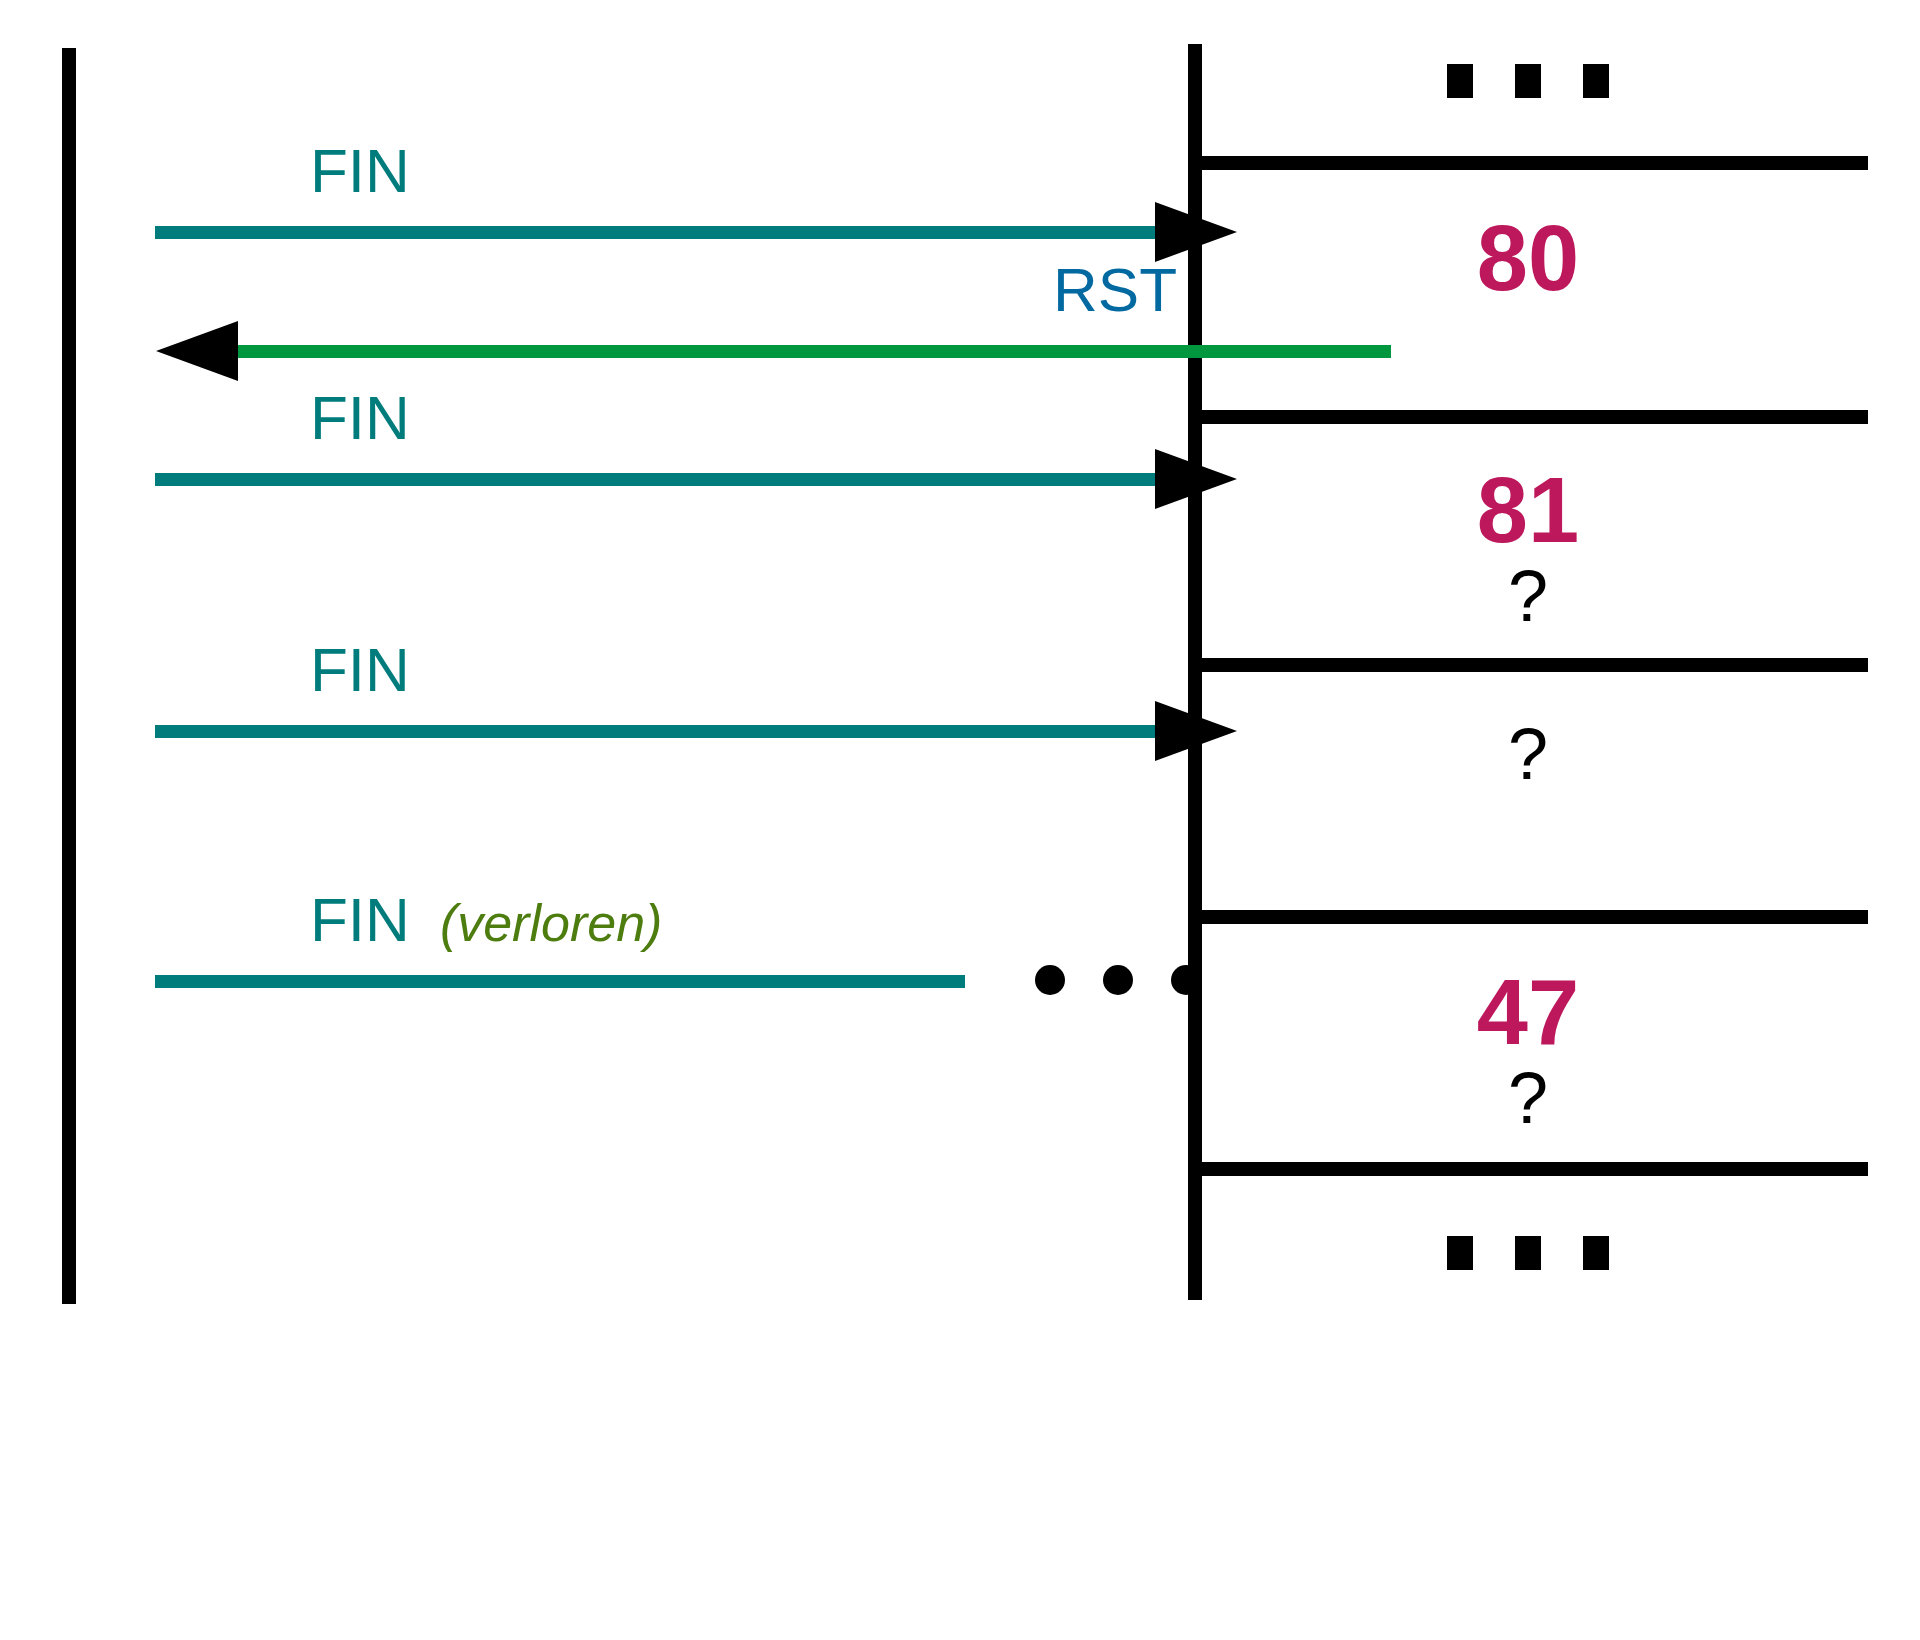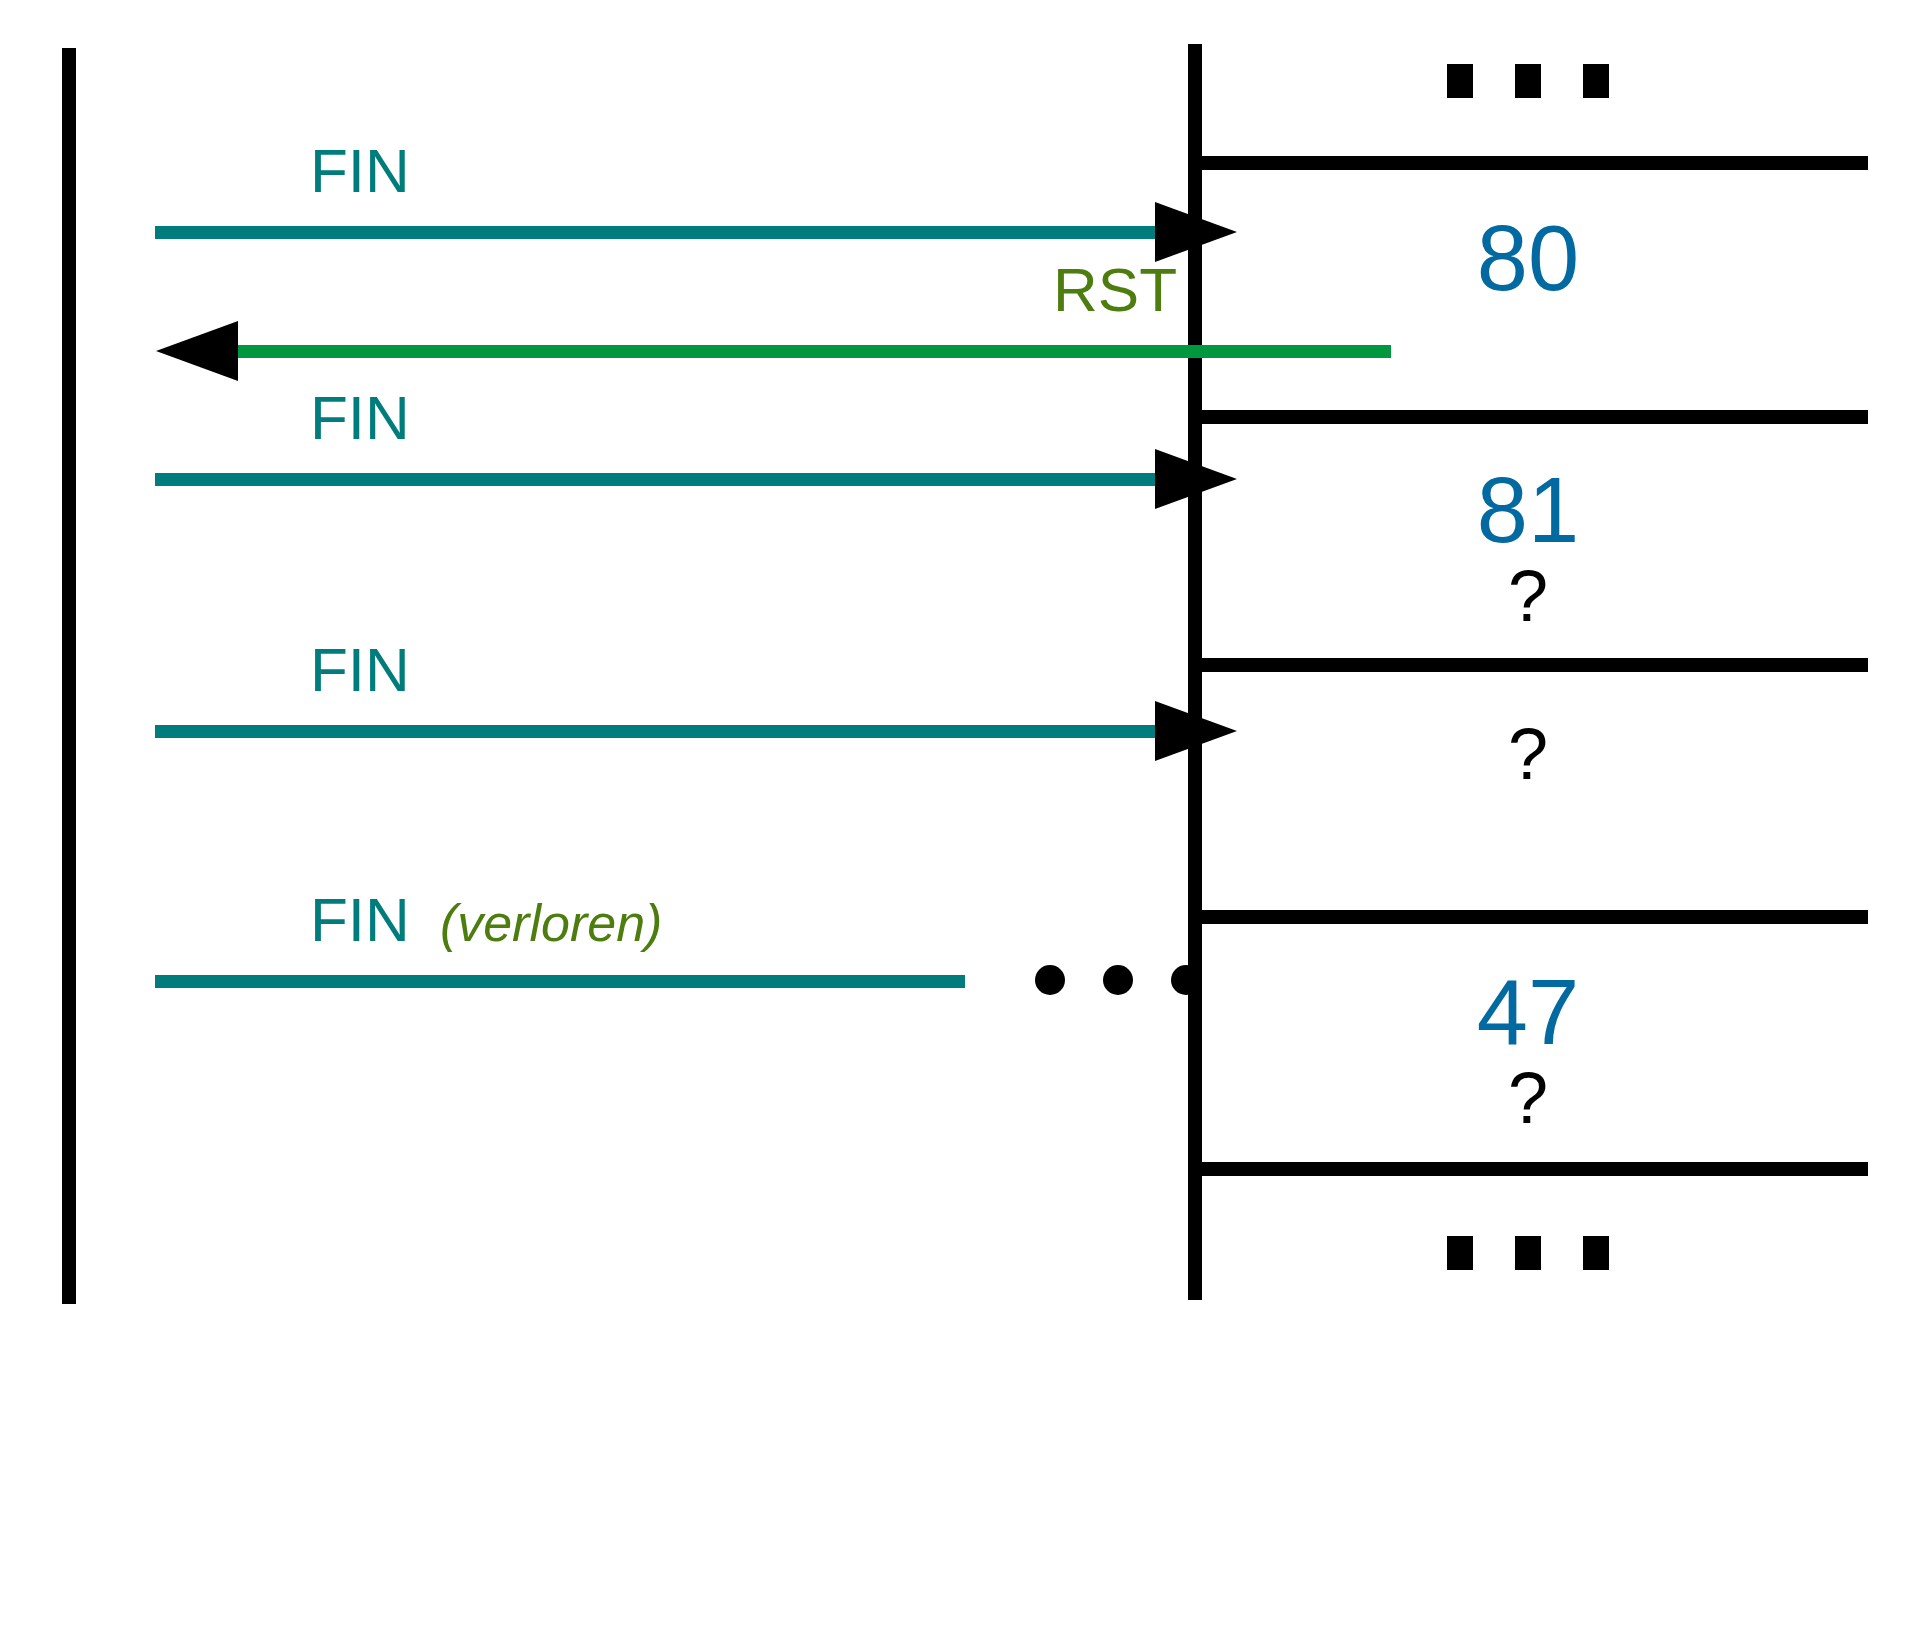--- a/index.html
+++ b/index.html
@@ -65,21 +65,21 @@
   }
 
   .msg-label {
     position: absolute;
     font-size: 62px;
     line-height: 1;
     white-space: nowrap;
     letter-spacing: 0px;
   }
   .msg-label.teal  { color: #007C7C; }
-  .msg-label.green { color: #4d7c0f; }
+  .msg-label.green { color: #0369a1; }
 
   .annot {
     font-style: italic;
     color: #4d7c0f;
     font-size: 52px;
     margin-left: 30px;
   }
 
   
   .lost-dots {
@@ -111,24 +111,24 @@
     text-align: center;
   }
   .port-rule {
     position: absolute;
     left: 0;
     width: 680px;
     height: 14px;
     background: #000000;
   }
   .port-num {
-    font-weight: normal;
+    font-weight: bold;
     font-size: 92px;
     line-height: 1;
-    color: #0369a1;
+    color: #be185d;
     display: block;
   }
   .port-state {
     font-size: 78px;
     line-height: 1;
     color: #000000;
     display: block;
     margin-top: 4px;
   }
   .port-state.small {

